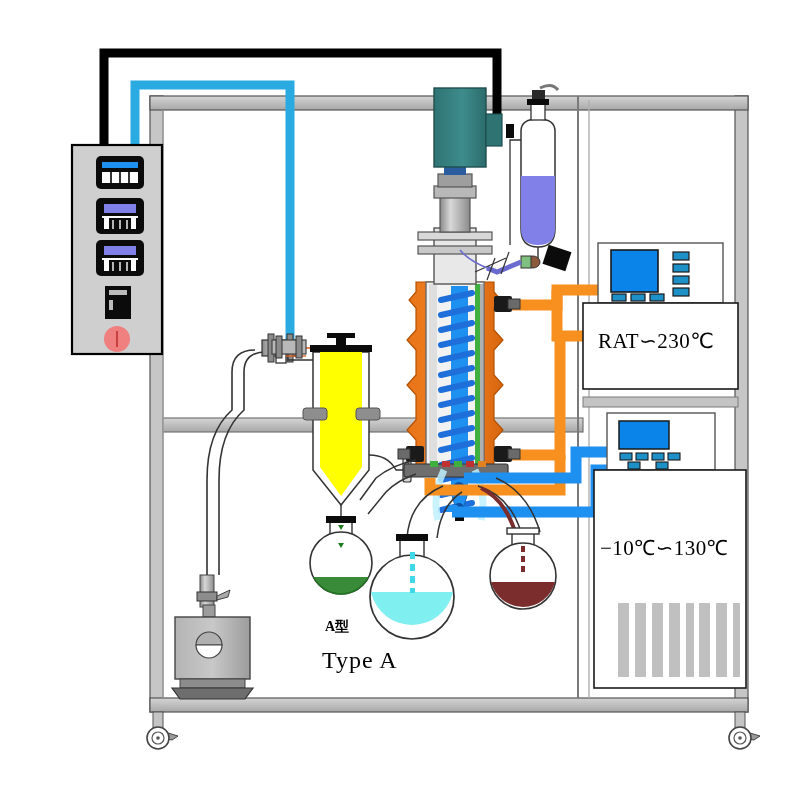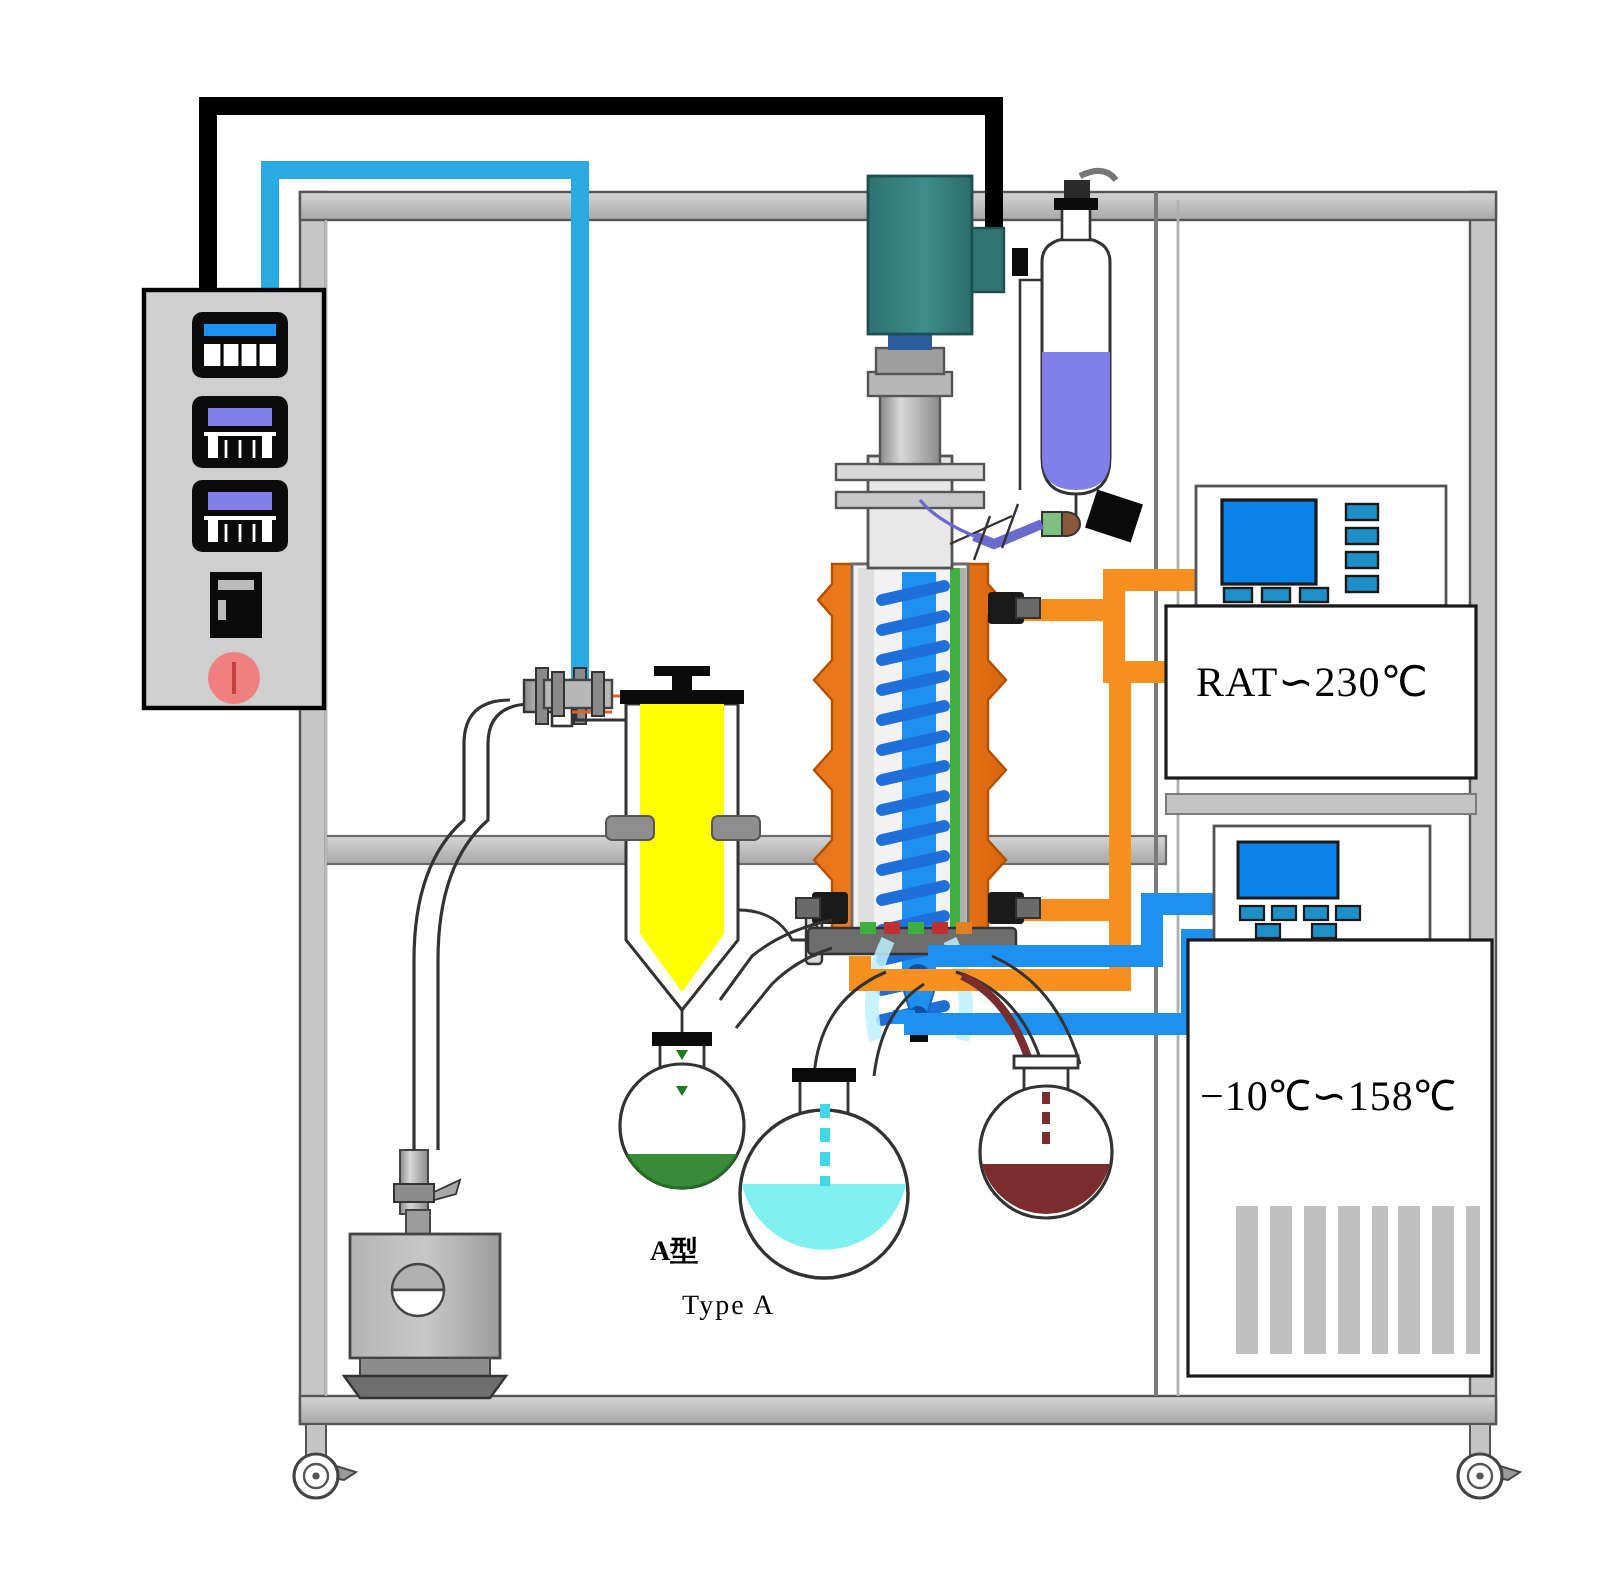--- a/index.html
+++ b/index.html
@@ -40,23 +40,23 @@
     font-size: 21px;
     letter-spacing: 0.5px;
   }
   #label-type-cn {
     left: 325px;
     top: 618px;
     font-size: 14px;
     font-weight: bold;
   }
   #label-type-en {
-    left: 341px;
+    left: 322px;
     top: 645px;
-    font-size: 14px;
+    font-size: 24px;
     letter-spacing: 1px;
   }
 </style>
 </head>
 <body>
 
 <div id="stage">
 
   <svg width="807" height="787" viewBox="0 0 807 787">
 
@@ -446,19 +446,19 @@
         <rect x="699" y="603" width="11" height="74"></rect>
         <rect x="716" y="603" width="11" height="74"></rect>
         <rect x="733" y="603" width="7" height="74"></rect>
       </g>
     </g>
 
   </svg>
 
   <div class="lbl" id="label-heater-range">RAT∽230℃</div>
 
-  <div class="lbl" id="label-chiller-range">−10℃∽158℃</div>
+  <div class="lbl" id="label-chiller-range">−10℃∽130℃</div>
 
   <div class="lbl" id="label-type-cn">A型</div>
 
   <div class="lbl" id="label-type-en">Type A</div>
 
 </div>
 
 </body></html>

